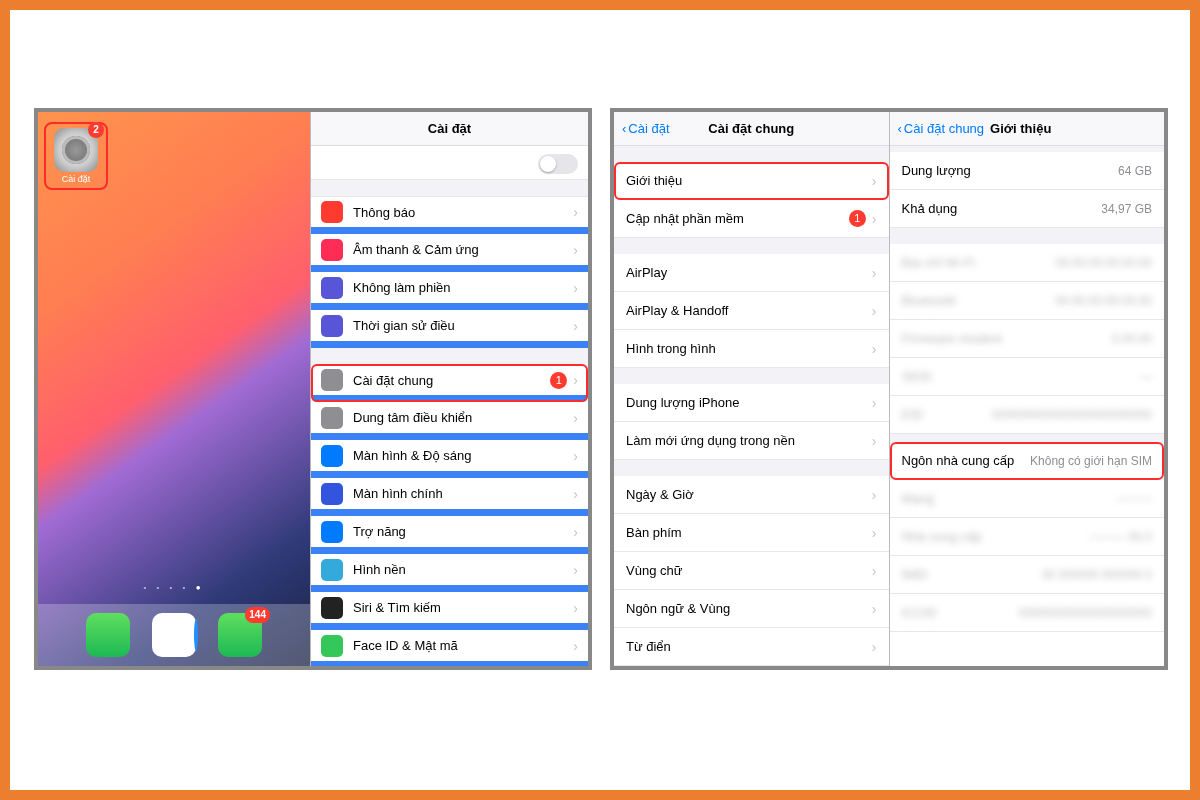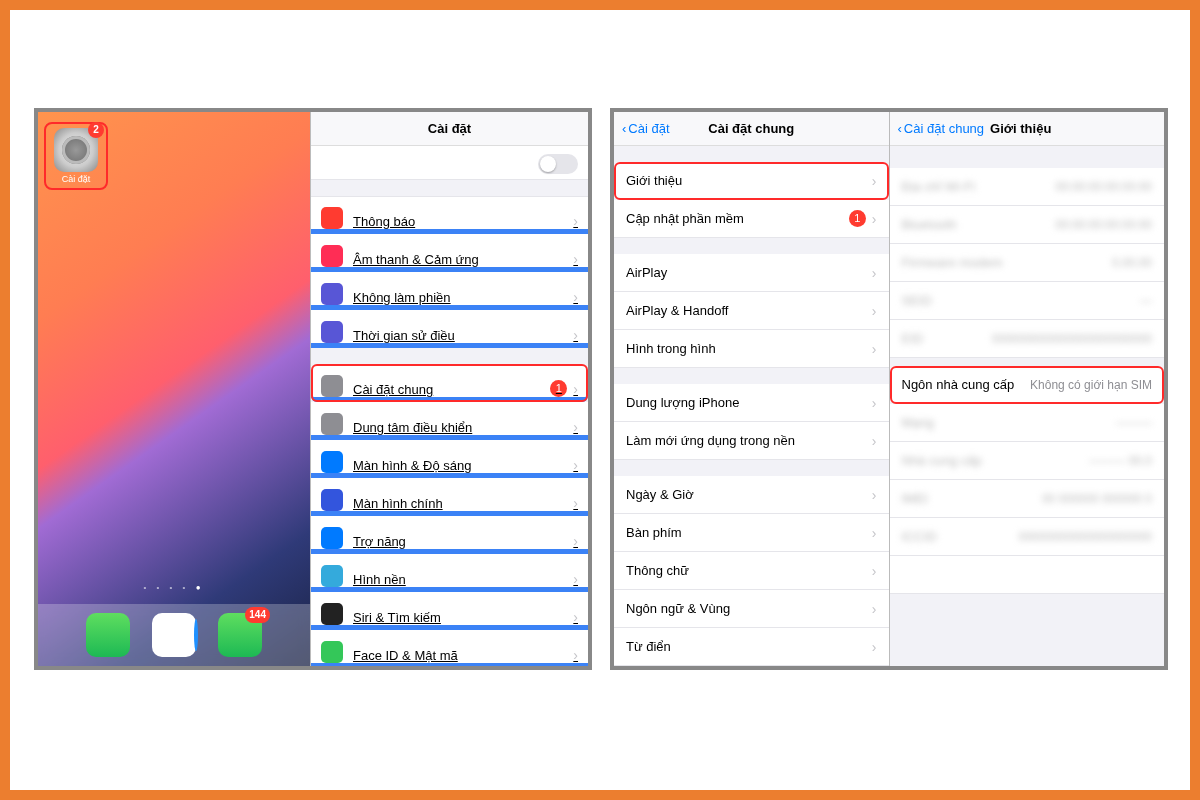--- a/index.html
+++ b/index.html
@@ -88,22 +88,22 @@
   }
   .settings-header{
     height:34px;line-height:34px;text-align:center;
     font-weight:600;background:#f8f8fa;border-bottom:1px solid #ddd;
   }
   .partial-cell{height:34px;background:#fff;border-bottom:1px solid #e5e5ea;position:relative;}
   .partial-cell .toggle{position:absolute;right:10px;top:8px;width:40px;height:20px;border-radius:10px;background:#e5e5ea;}
   .partial-cell .toggle::after{content:"";position:absolute;left:2px;top:2px;width:16px;height:16px;border-radius:50%;background:#fff;box-shadow:0 1px 2px rgba(0,0,0,.3);}
   .group-gap{height:16px;}
   .cell{
-    height:38px;background:#fff;border-bottom:5px solid #3b82f6;
-    display:flex;align-items:flex-end;padding:0 10px;position:relative;text-decoration:underline;
+    height:38px;background:#fff;border-bottom:7px solid #3b82f6;
+    display:flex;align-items:center;padding:0 10px;position:relative;
   }
   .cell:first-of-type{border-top:1px solid #e5e5ea;}
   .cell .ico{width:22px;height:22px;border-radius:5px;margin-right:10px;display:flex;align-items:center;justify-content:center;flex-shrink:0;}
   .cell .lbl{flex:1;white-space:nowrap;overflow:hidden;text-overflow:ellipsis;}
   .cell .chev{color:#c5c5c9;font-size:14px;}
   .cell .badge{background:#ff3b30;color:#fff;width:17px;height:17px;border-radius:50%;font-size:11px;line-height:17px;text-align:center;margin-right:6px;}
   .cell.hilite{outline:2px solid #ff2a2a;outline-offset:-2px;border-radius:6px;}
 
   
   .panel-right{
@@ -302,21 +302,21 @@
       <div id="g-g4">
           <div class="row">
             <span class="rlbl">Ngày &amp; Giờ</span>
             <span class="rchev">›</span>
           </div>
           <div class="row">
             <span class="rlbl">Bàn phím</span>
             <span class="rchev">›</span>
           </div>
           <div class="row">
-            <span class="rlbl">Thông chữ</span>
+            <span class="rlbl">Vùng chữ</span>
             <span class="rchev">›</span>
           </div>
           <div class="row">
             <span class="rlbl">Ngôn ngữ &amp; Vùng</span>
             <span class="rchev">›</span>
           </div>
           <div class="row">
             <span class="rlbl">Từ điển</span>
             <span class="rchev">›</span>
           </div>
@@ -325,20 +325,28 @@
 
     <div class="sub-col">
       <div class="nav nav3">
         <div class="back">
             <span>‹</span>
             <span>Cài đặt chung</span>
           </div>
         <div class="title">Giới thiệu</div>
       </div>
       <div class="group-gap" style="height:6px"></div>
+      <div class="row">
+          <span class="rlbl">Dung lượng</span>
+          <span class="rval">64 GB</span>
+        </div>
+      <div class="row">
+          <span class="rlbl">Khả dụng</span>
+          <span class="rval">34,97 GB</span>
+        </div>
       <div class="group-gap"></div>
       <div class="row blur">
           <span class="rlbl">Địa chỉ Wi-Fi</span>
           <span class="rval">00:00:00:00:00:00</span>
         </div>
       <div class="row blur">
           <span class="rlbl">Bluetooth</span>
           <span class="rval">00:00:00:00:00:00</span>
         </div>
       <div class="row blur">

